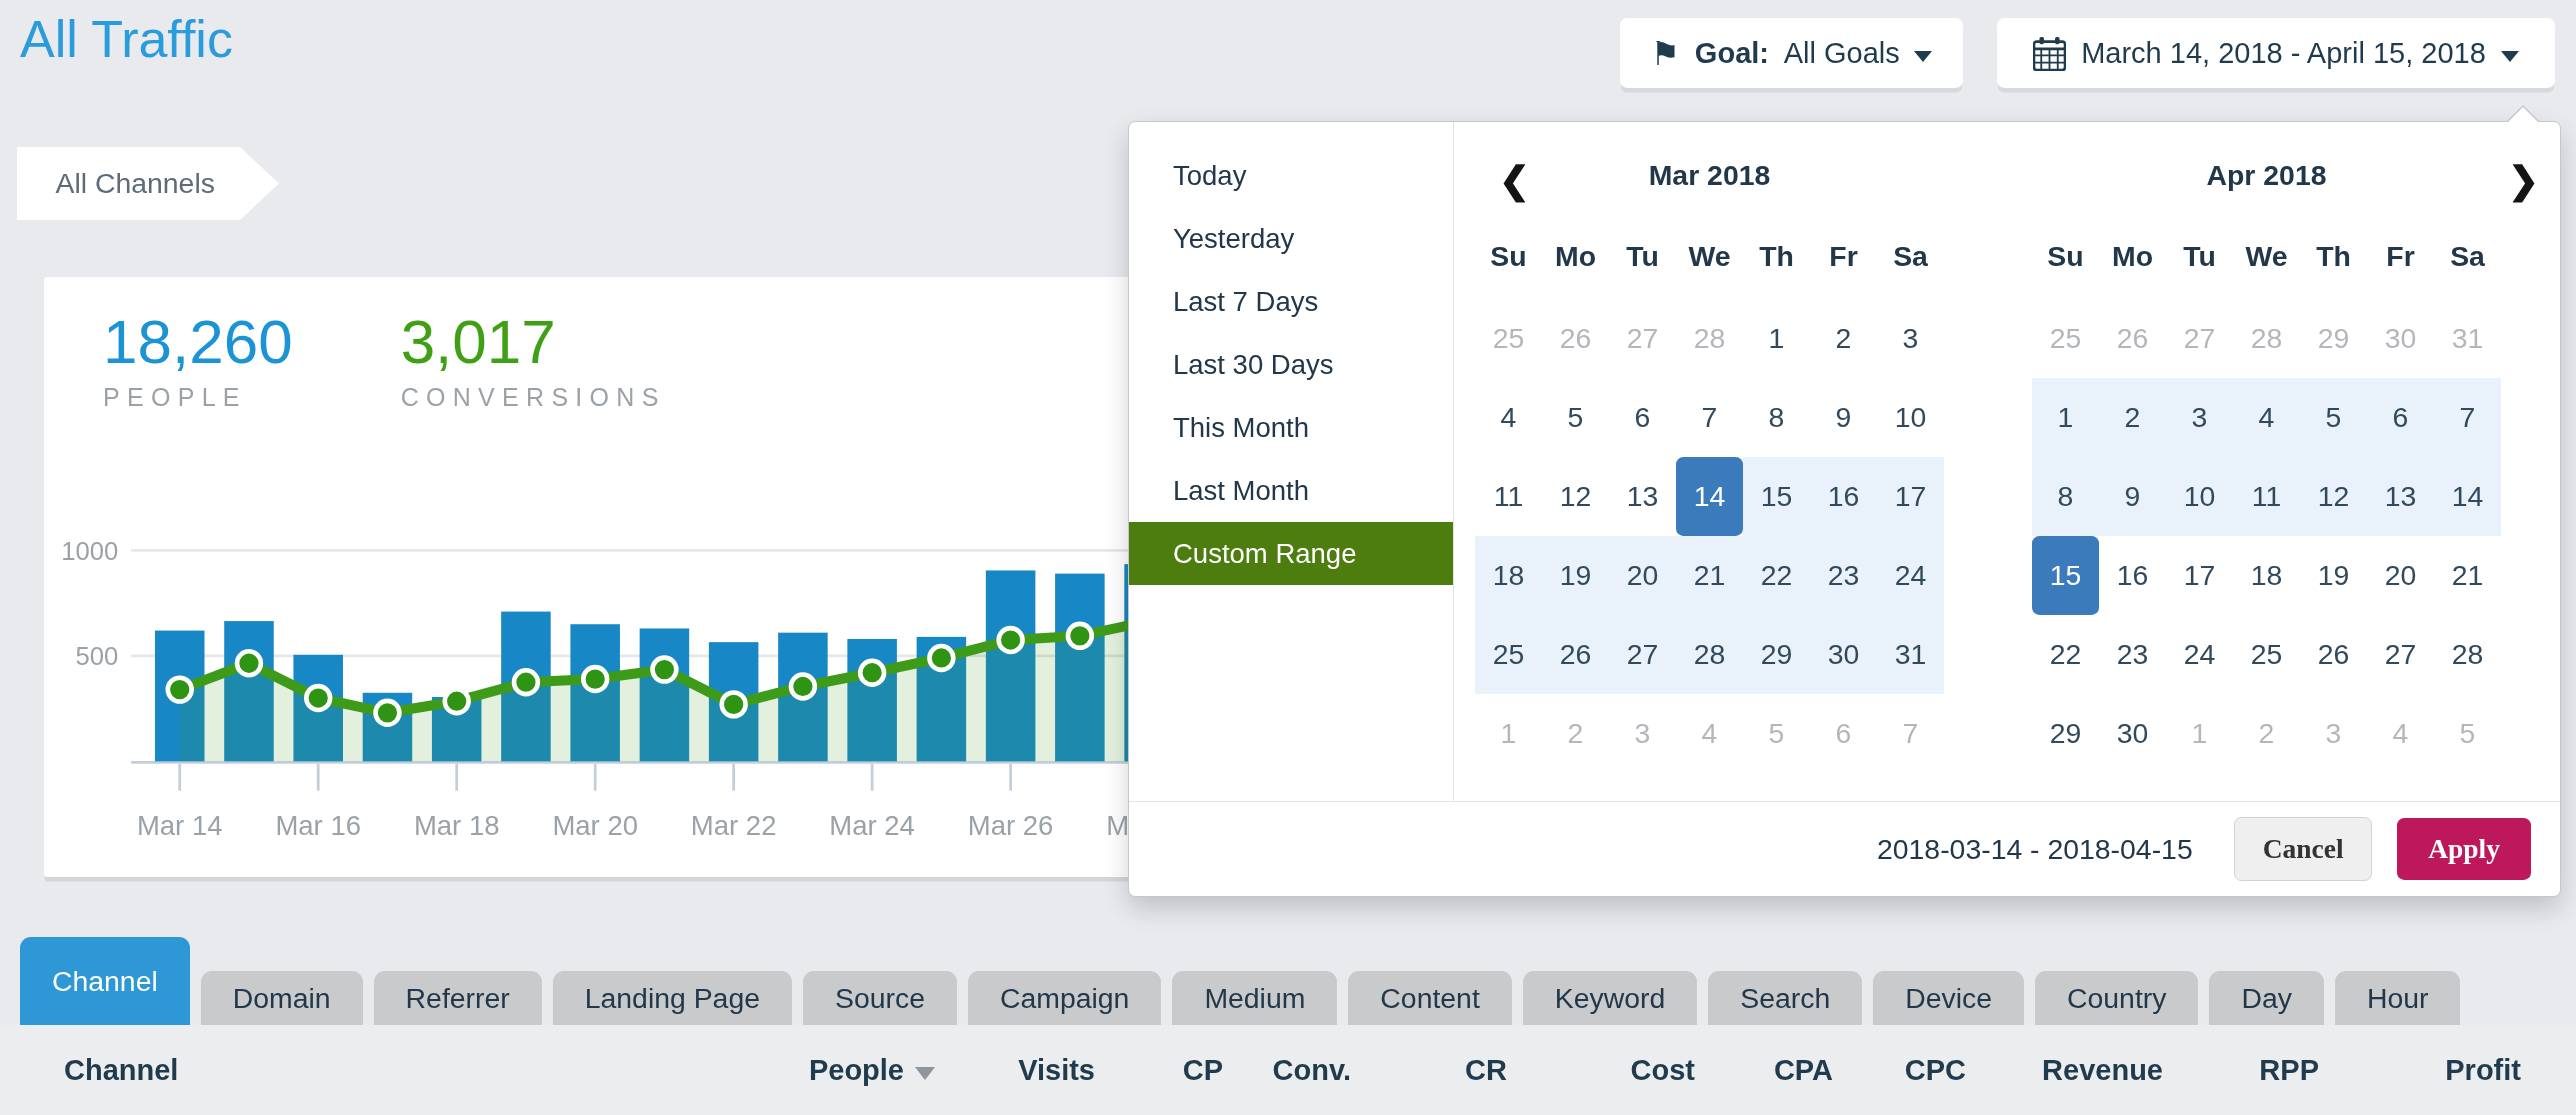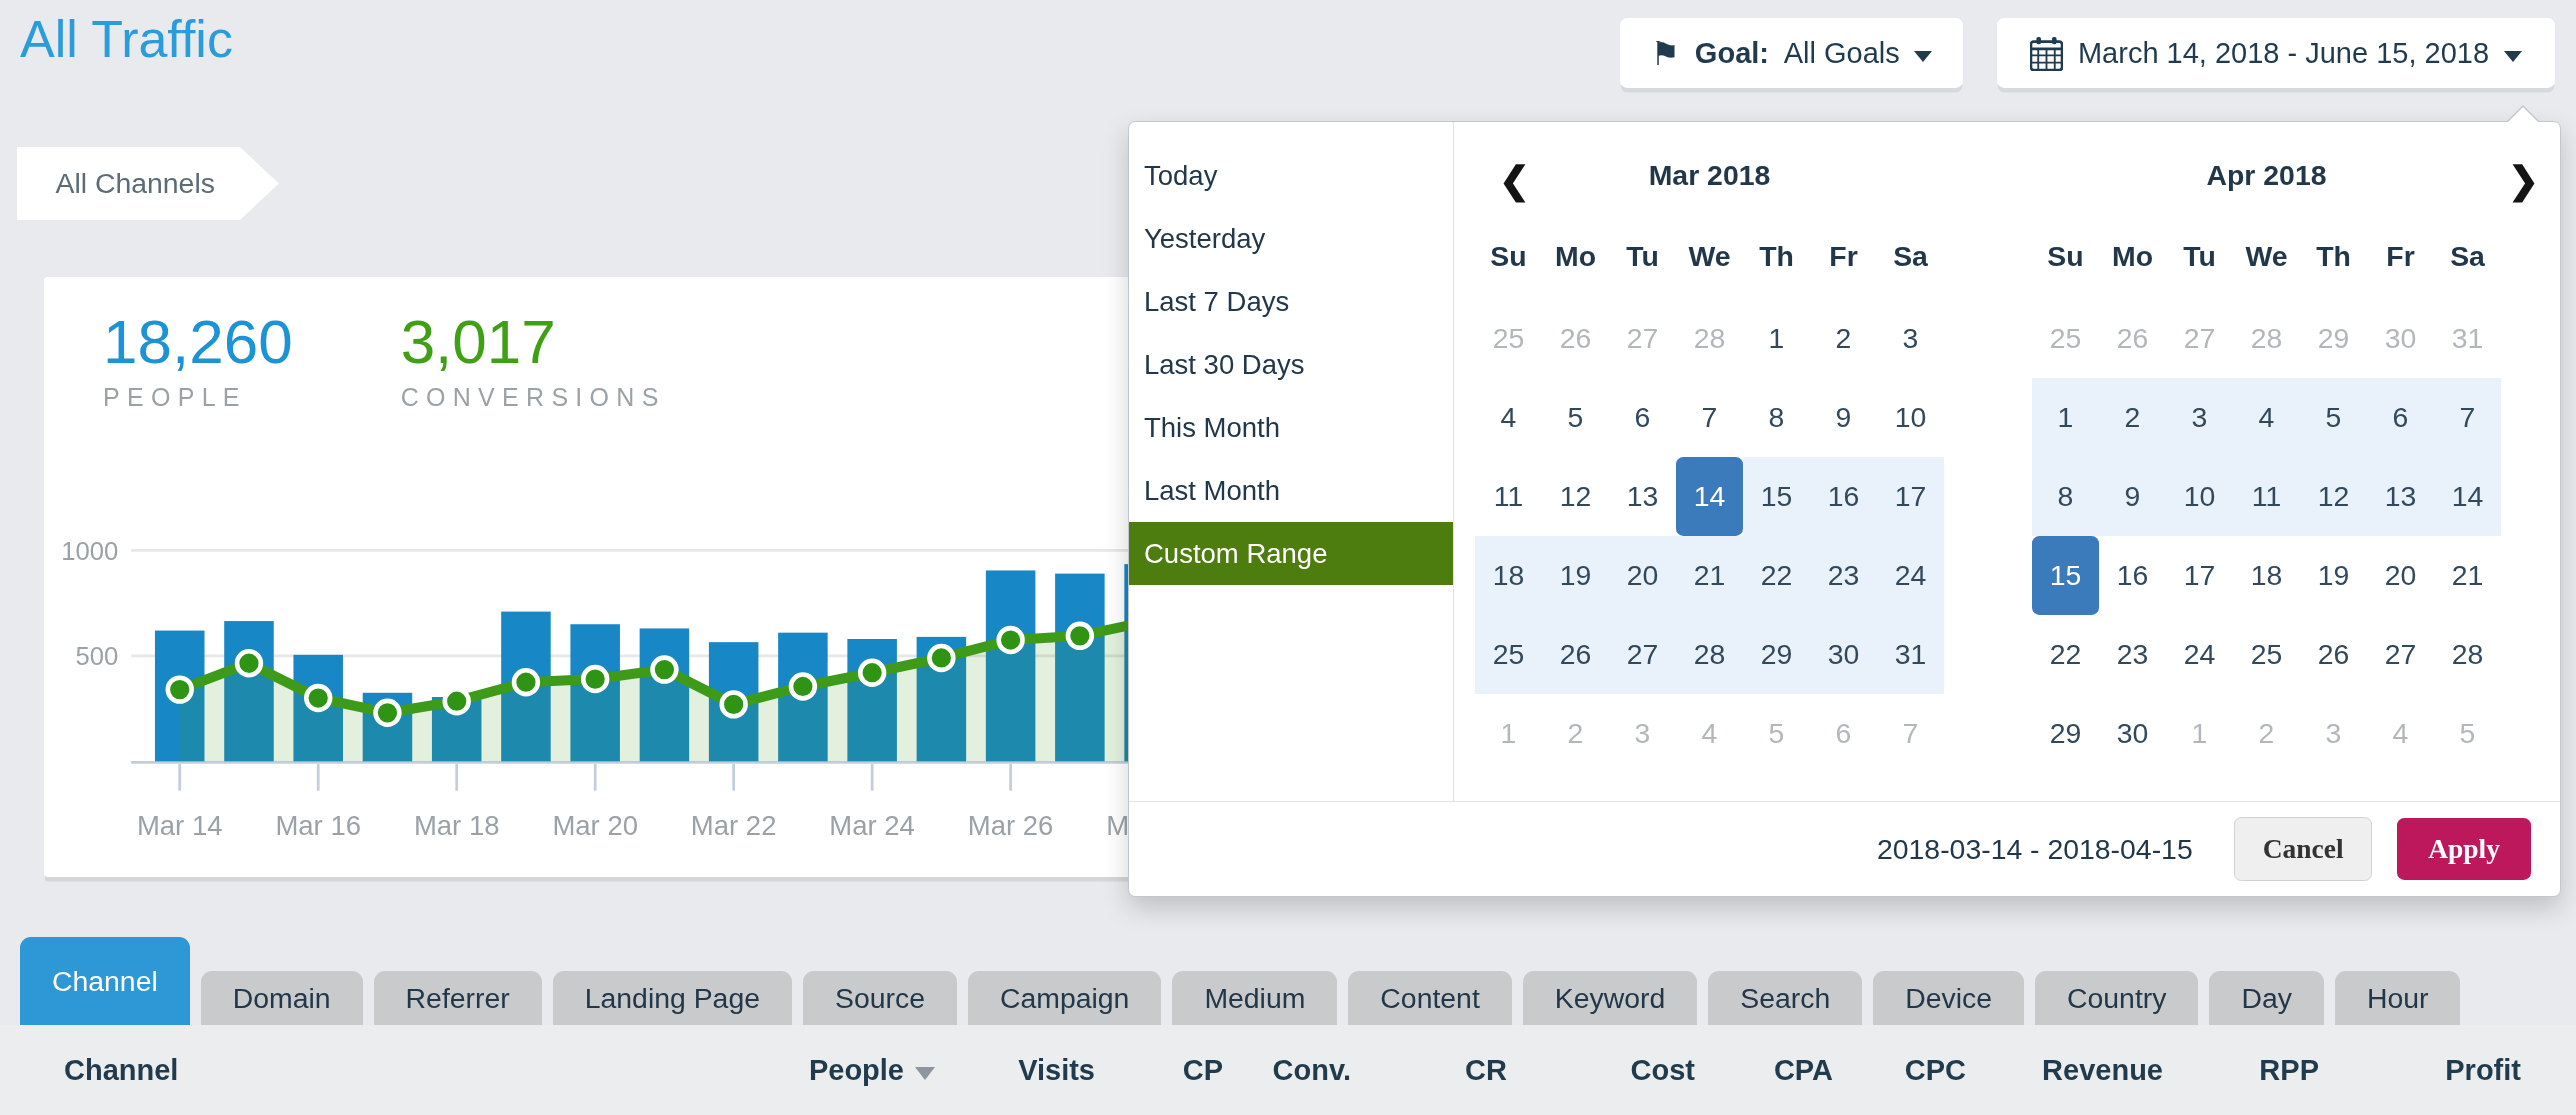--- a/index.html
+++ b/index.html
@@ -48,21 +48,21 @@
     position:absolute; left:1128px; top:121px; width:1433px; height:776px;
     background:#fff; border:0.9px solid #c2c7cc; border-radius:7.3px;
     box-shadow:0 11px 26px rgba(0,0,0,.18); z-index:20;
   }
   .dd-caret-outer { position:absolute; top:-17.4px; left:1377px; width:0; height:0;
     border-left:17.4px solid transparent; border-right:17.4px solid transparent; border-bottom:17.4px solid #c2c7cc; }
   .dd-caret-inner { position:absolute; top:-14.7px; left:1379px; width:0; height:0;
     border-left:15.6px solid transparent; border-right:15.6px solid transparent; border-bottom:15.6px solid #ffffff; z-index:21; }
 
   .menu { position:absolute; left:0; top:22px; width:324px; }
-  .menu-item { height:63px; display:flex; align-items:center; padding-left:15px; font-size:27.5px; color:#22384a; cursor:pointer; }
+  .menu-item { height:63px; display:flex; align-items:center; padding-left:44px; font-size:27.5px; color:#22384a; cursor:pointer; }
   .menu-item.active { background:#4d7c0f; color:#fff; }
   .v-divider { position:absolute; left:324px; top:0; height:679px; width:0.9px; background:#e2e3e5; }
 
   .chev { position:absolute; top:40px; font-size:37px; font-weight:bold; color:#141414; cursor:pointer; line-height:1; }
   .chev-prev { left:370px; }
   .chev-next { left:1379px; }
 
   .calendar { position:absolute; top:37px; width:469px; }
   .cal-mar { left:346px; }
   .cal-apr { left:903px; }
@@ -115,21 +115,21 @@
       <rect x="24" y="1" width="5" height="8" rx="2" fill="#1f3b4d"></rect>
       <line x1="1" y1="14" x2="35" y2="14" stroke="#1f3b4d" stroke-width="3"></line>
       <g stroke="#1f3b4d" stroke-width="2">
         <line x1="9" y1="14" x2="9" y2="37"></line>
           <line x1="18" y1="14" x2="18" y2="37"></line>
           <line x1="27" y1="14" x2="27" y2="37"></line>
         <line x1="1" y1="21" x2="35" y2="21"></line>
           <line x1="1" y1="29" x2="35" y2="29"></line>
       </g>
     </svg>
-    <span>March 14, 2018 - June 15, 2018</span>
+    <span>March 14, 2018 - April 15, 2018</span>
     <span class="caret-down"></span>
   </div>
 
   <div class="breadcrumb">
     <span>All Channels</span>
   </div>
 
   <div class="chart-card">
     <div class="stats">
       <div>

